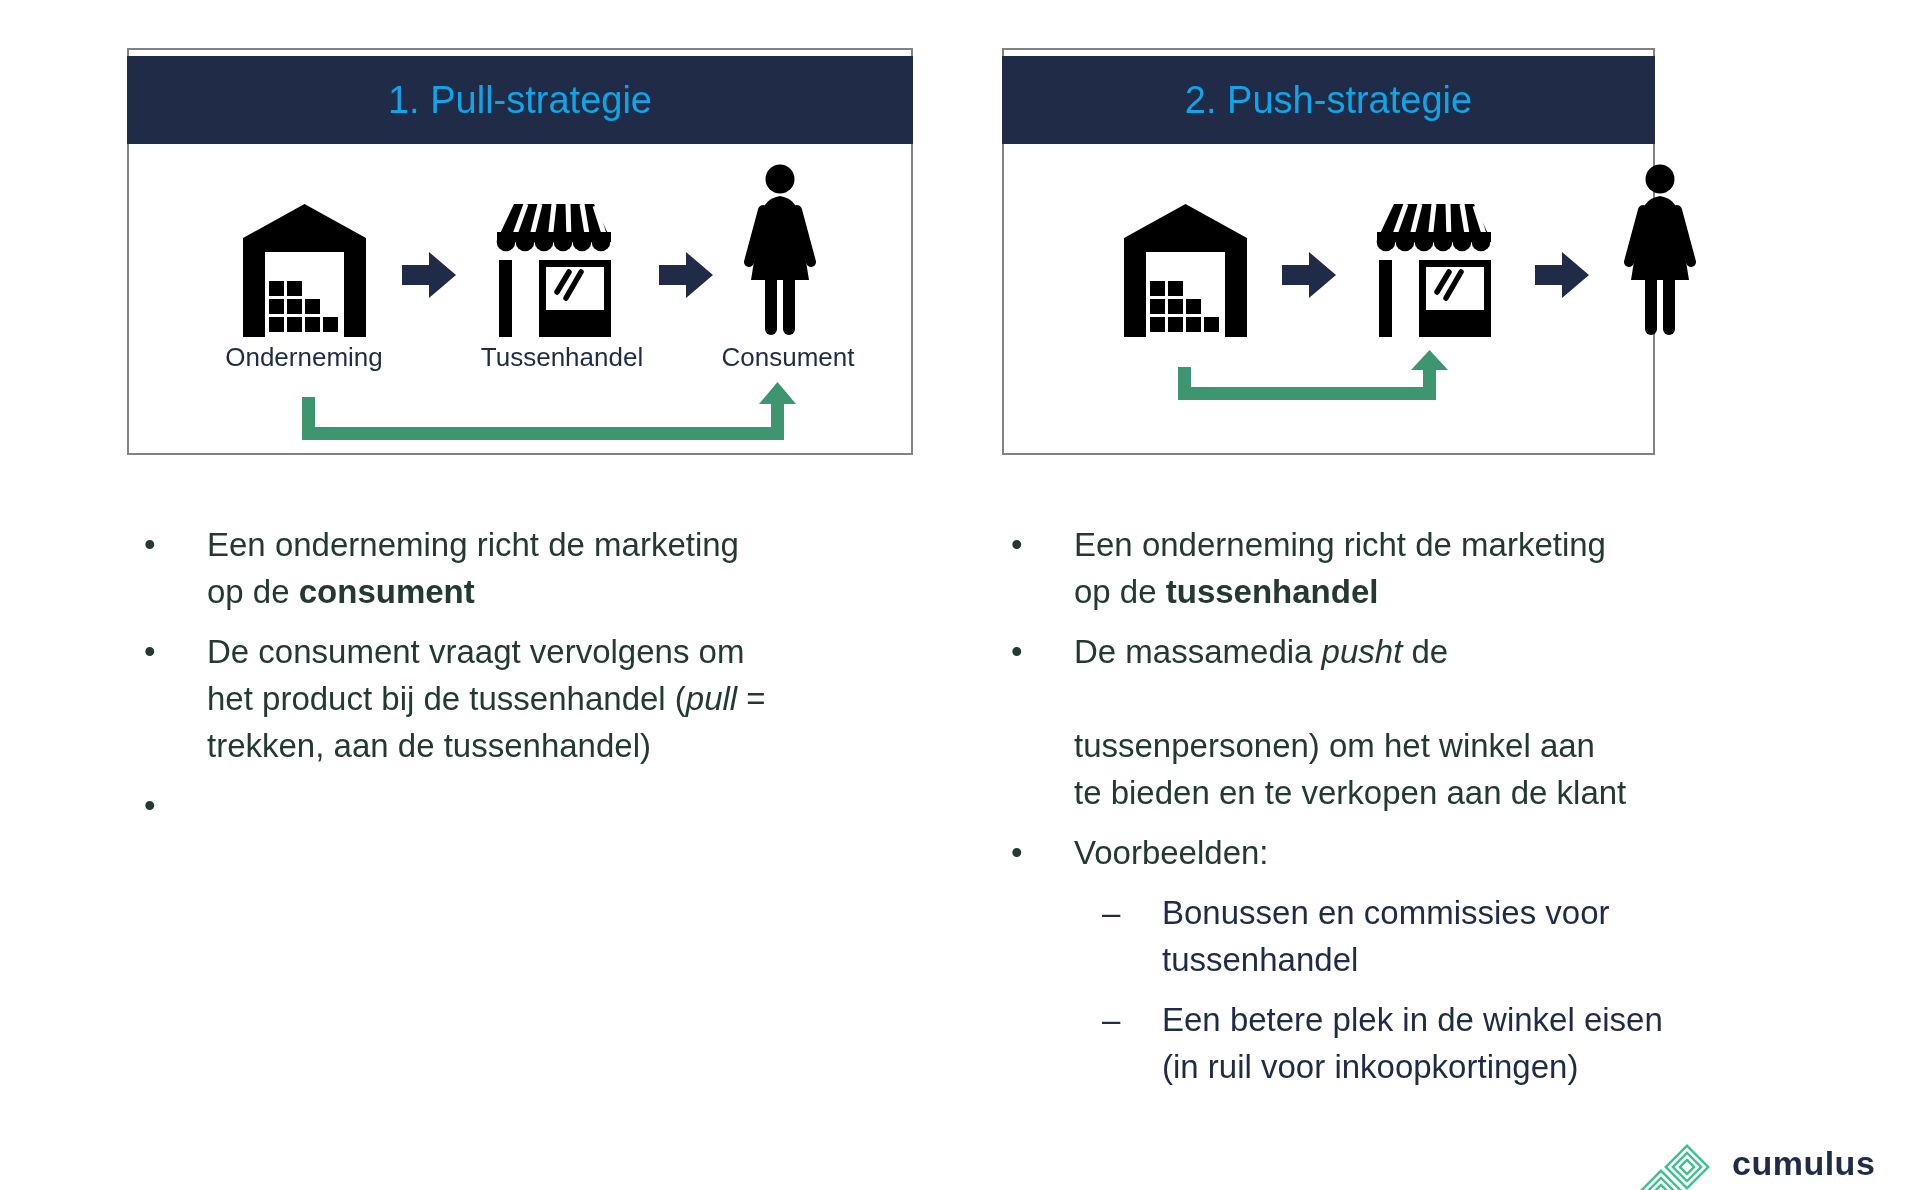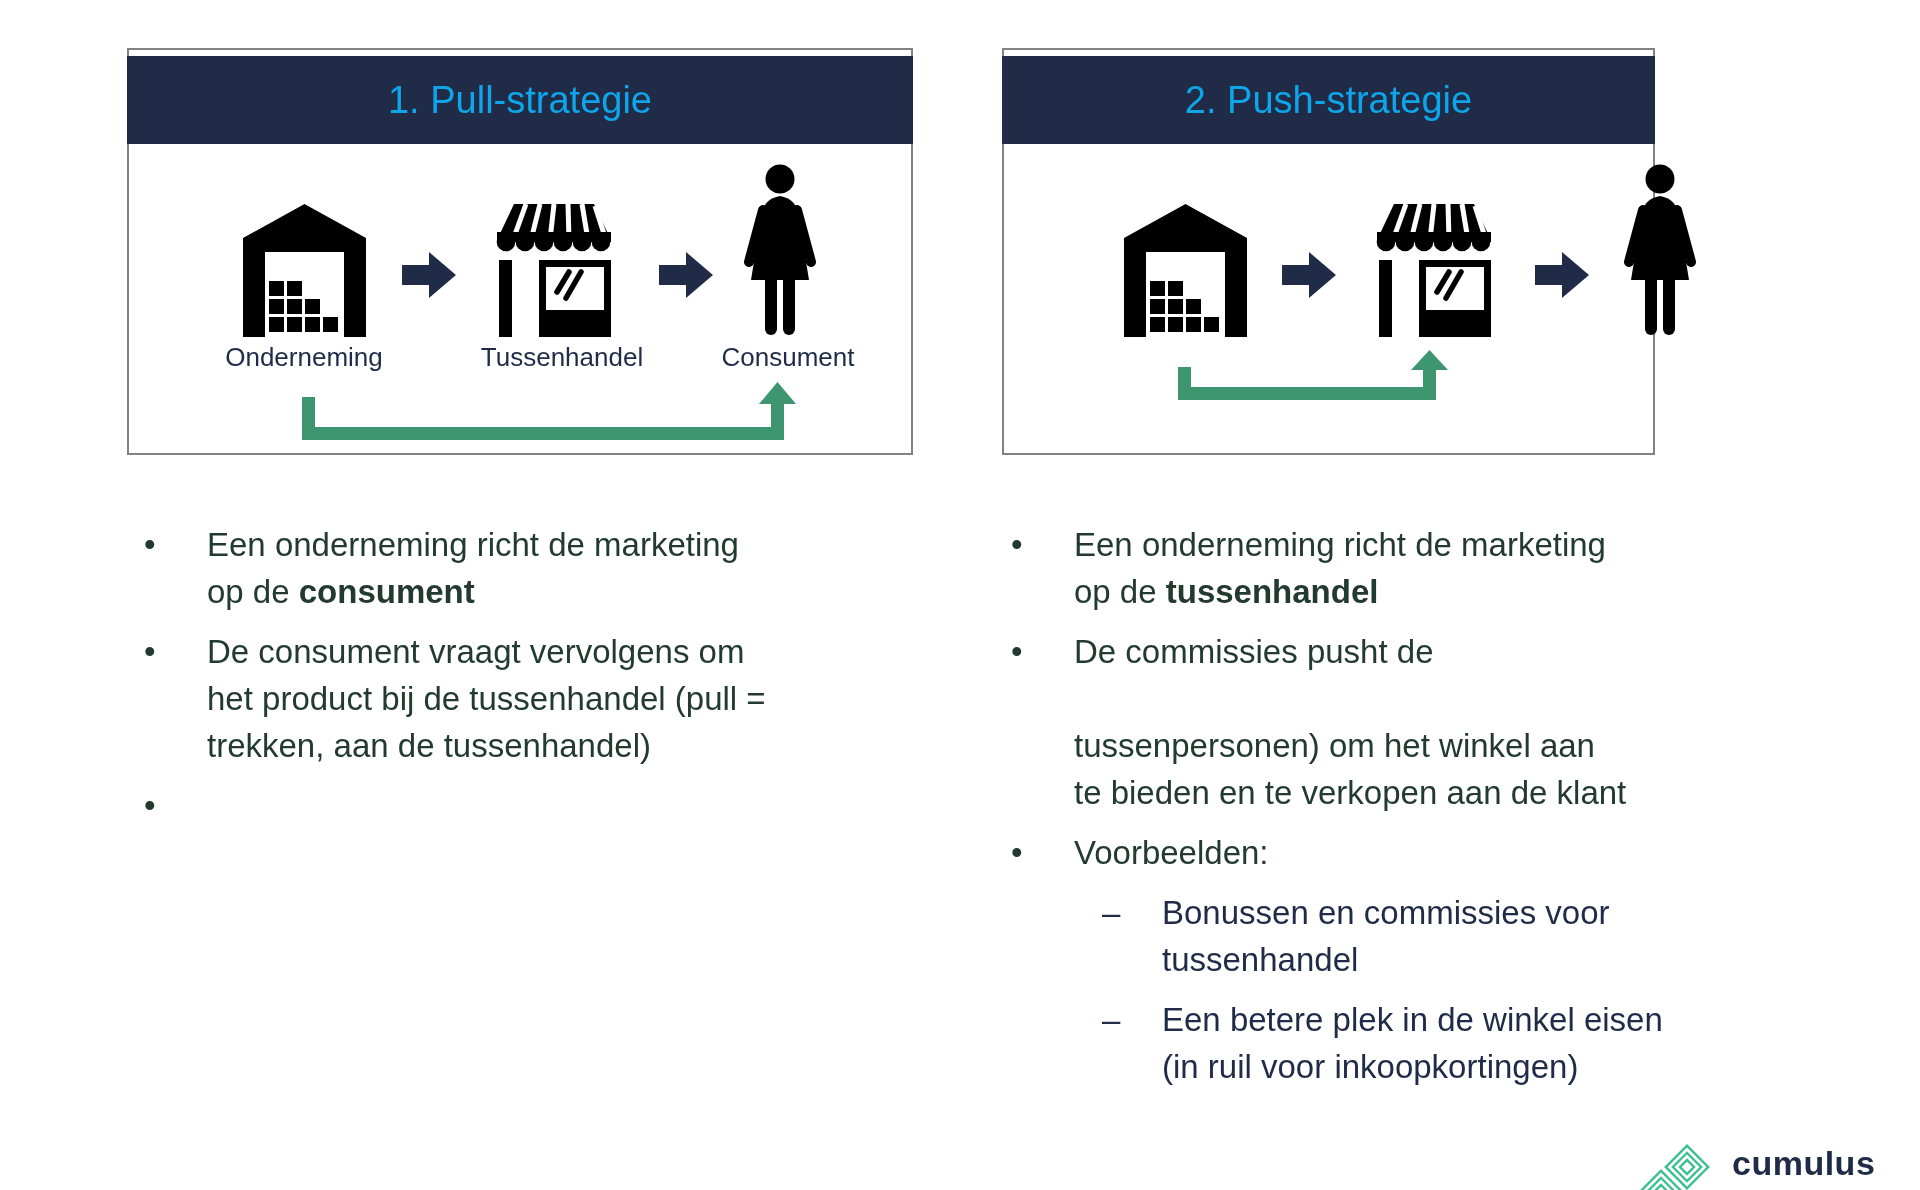--- a/index.html
+++ b/index.html
@@ -31,21 +31,21 @@
   #right-col{left:1011px;top:521px;width:828px}
   ul.bullets{list-style:none;margin:0;padding:0}
   ul.bullets li{
     position:relative;padding-left:63px;margin-bottom:13px;
     font-size:33px;line-height:47px;color:#233a31;
   }
   ul.bullets li .marker{position:absolute;left:0;top:0}
   ul.bullets.sub{margin-left:91px}
   ul.bullets.sub li{padding-left:60px;color:#1f2b47}
   .b{font-weight:bold}
-  .i{}
+  .i{font-style:italic}
   
   .logo{position:absolute;left:1638px;top:1144px;display:flex;align-items:flex-start;gap:12px}
   .logo-text{font-size:34px;font-weight:bold;color:#1f2b47;letter-spacing:.5px}
 </style>
 </head>
 <body>
 
 <section class="panel" id="panel-left">
   <div class="panel-header">
     <span>1. Pull-strategie</span>
@@ -206,21 +206,21 @@
   <ul class="bullets main" id="left-bullets">
       <li><span class="marker">•</span><span>Een onderneming richt de marketing</span><br><span>op de </span><span class="b">consument</span></li>
       <li><span class="marker">•</span><span>De consument vraagt vervolgens om</span><br><span>het product bij de tussenhandel (</span><span class="i">pull</span><span> =</span><br><span>trekken, aan de tussenhandel)</span></li>
       <li><span class="marker">•</span></li>
     </ul>
 </div>
 
 <div class="col" id="right-col">
   <ul class="bullets main" id="right-bullets">
       <li><span class="marker">•</span><span>Een onderneming richt de marketing</span><br><span>op de </span><span class="b">tussenhandel</span></li>
-      <li><span class="marker">•</span><span>De commissies </span><span class="i">pusht</span><span> de</span><br><br><span>tussenpersonen) om het winkel aan</span><br><span>te bieden en te verkopen aan de klant</span></li>
+      <li><span class="marker">•</span><span>De massamedia </span><span class="i">pusht</span><span> de</span><br><br><span>tussenpersonen) om het winkel aan</span><br><span>te bieden en te verkopen aan de klant</span></li>
       <li><span class="marker">•</span><span>Voorbeelden:</span></li>
     </ul>
   <ul class="bullets sub" id="right-subbullets">
       <li><span class="marker">–</span><span>Bonussen en commissies voor</span><br><span>tussenhandel</span></li>
       <li><span class="marker">–</span><span>Een betere plek in de winkel eisen</span><br><span>(in ruil voor inkoopkortingen)</span></li>
     </ul>
 </div>
 
 <div class="logo">
   <svg width="82" height="98" viewBox="0 0 82 98">

